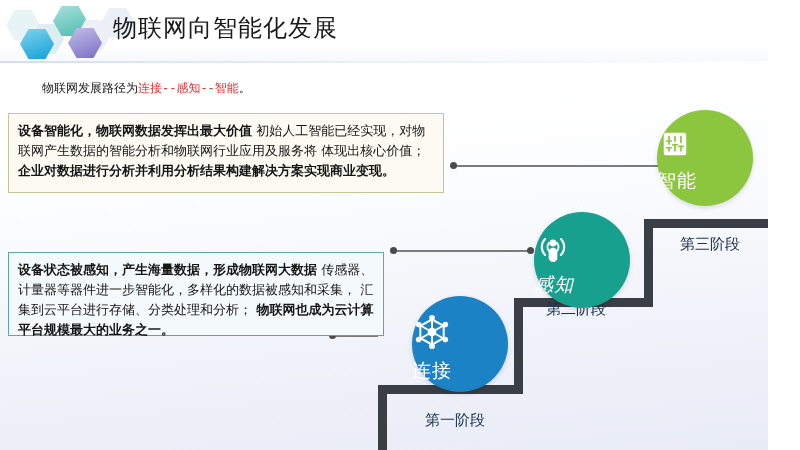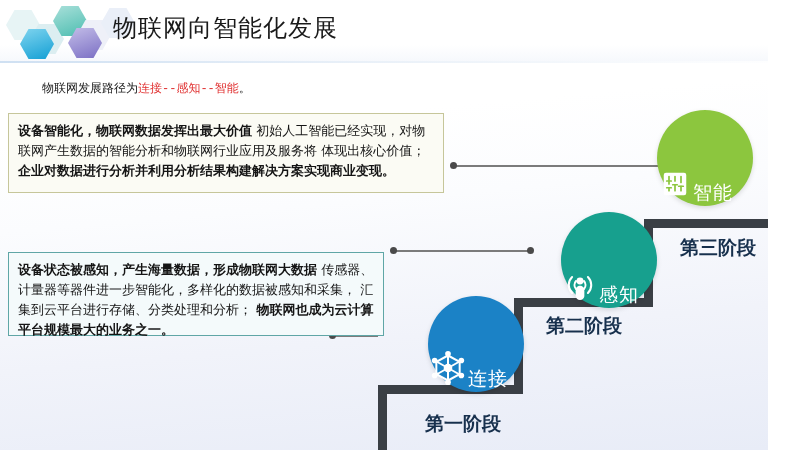--- a/index.html
+++ b/index.html
@@ -69,41 +69,40 @@
     position: absolute; width: 7px; height: 7px; border-radius: 50%;
     background: #4a4a4a;
   }
 
   
   .stair { position: absolute; background: #3a3f45; }
 
   
   .circle {
     position: absolute; border-radius: 50%;
-    display: flex; flex-direction: row;
-    align-items: flex-end; justify-content: flex-start;
+    display: flex; flex-direction: column;
+    align-items: flex-start; justify-content: flex-start;
     box-shadow: 0 2px 5px rgba(0,0,0,0.13);
   }
   .circle .cicon { margin-top: 16px; }
   .circle .clabel {
     margin-top: 2px; color: #ffffff; font-size: 19px; letter-spacing: 1px;
     font-family: "DejaVu Sans","Liberation Sans",sans-serif;
   }
-  #c-connect { left: 428px; top: 296px; width: 96px; height: 96px; background: #1b82c6; }
-  #c-sense   { left: 561px; top: 212px; width: 96px; height: 96px; background: #17a08e; }
+  #c-connect { left: 412px; top: 296px; width: 96px; height: 96px; background: #1b82c6; }
+  #c-sense   { left: 534px; top: 212px; width: 96px; height: 96px; background: #17a08e; font-style: italic; }
   #c-smart   { left: 657px; top: 110px; width: 96px; height: 96px; background: #8cc63e; }
 
   
   .stage-label {
-    position: absolute; font-size: 19px; color: #17304d;
-    font-family: "DejaVu Sans","Liberation Sans",sans-serif;
-    font-weight: bold;
+    position: absolute; font-size: 15px; color: #17304d;
+    font-family: "DejaVu Sans","Liberation Sans",sans-serif;
   }
   #s1 { left: 425px; top: 395px; margin-top: 16px; }
-  #s2 { left: 546px; top: 313px; }
+  #s2 { left: 546px; top: 300px; }
   #s3 { left: 680px; top: 235px; }
 </style>
 </head>
 <body>
 
 <div id="slide">
 
   <div class="header">
     <div class="hexes">
       <div class="hex" style="left:0px;  top:8px;  background:#e7f4f5;"></div>

